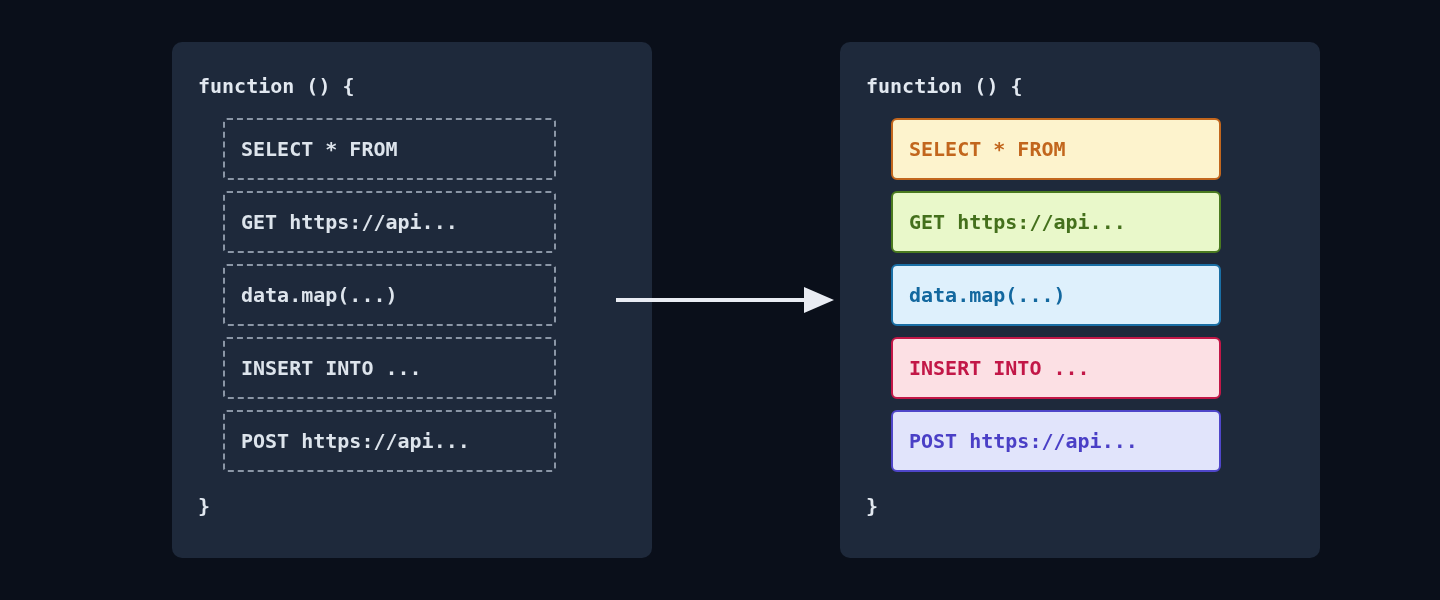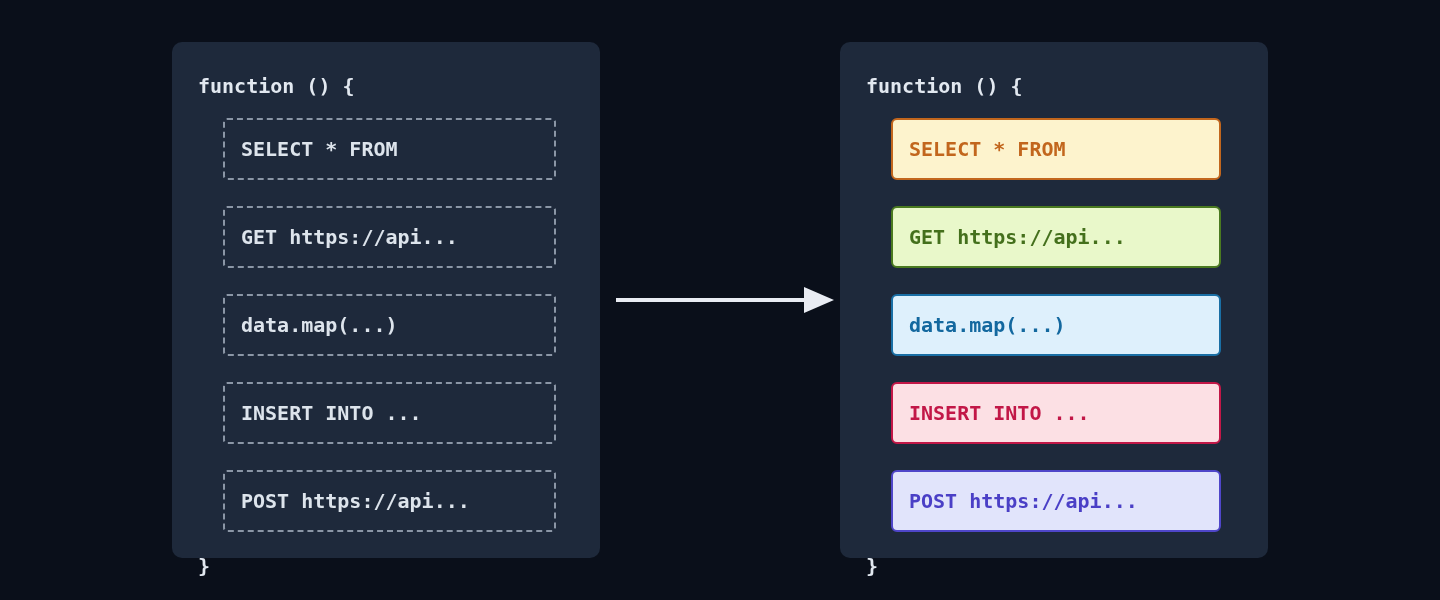--- a/index.html
+++ b/index.html
@@ -13,40 +13,40 @@
   }
   .stage {
     position: relative;
     width: 1440px;
     height: 600px;
     background: #0a0f1a;
   }
   .panel {
     position: absolute;
     top: 42px;
-    width: 428px;
+    width: 480px;
     height: 516px;
     background: #1e293b;
     border-radius: 10px;
     box-sizing: border-box;
     padding: 32px 0 0 26px;
   }
   .panel-left  { left: 172px; }
   .panel-right { left: 840px; }
   .code-line {
     color: #e2e8f0;
     font-size: 20px;
     font-weight: bold;
     line-height: 24px;
     white-space: pre;
   }
   .stack {
     display: flex;
     flex-direction: column;
-    gap: 26px;
+    gap: 11px;
     margin: 20px 0 0 25px;
   }
   .panel-left  .stack { width: 333px; }
   .panel-right .stack { width: 330px; }
   .snippet {
     box-sizing: border-box;
     height: 62px;
     display: flex;
     align-items: center;
     padding: 0 16px;

